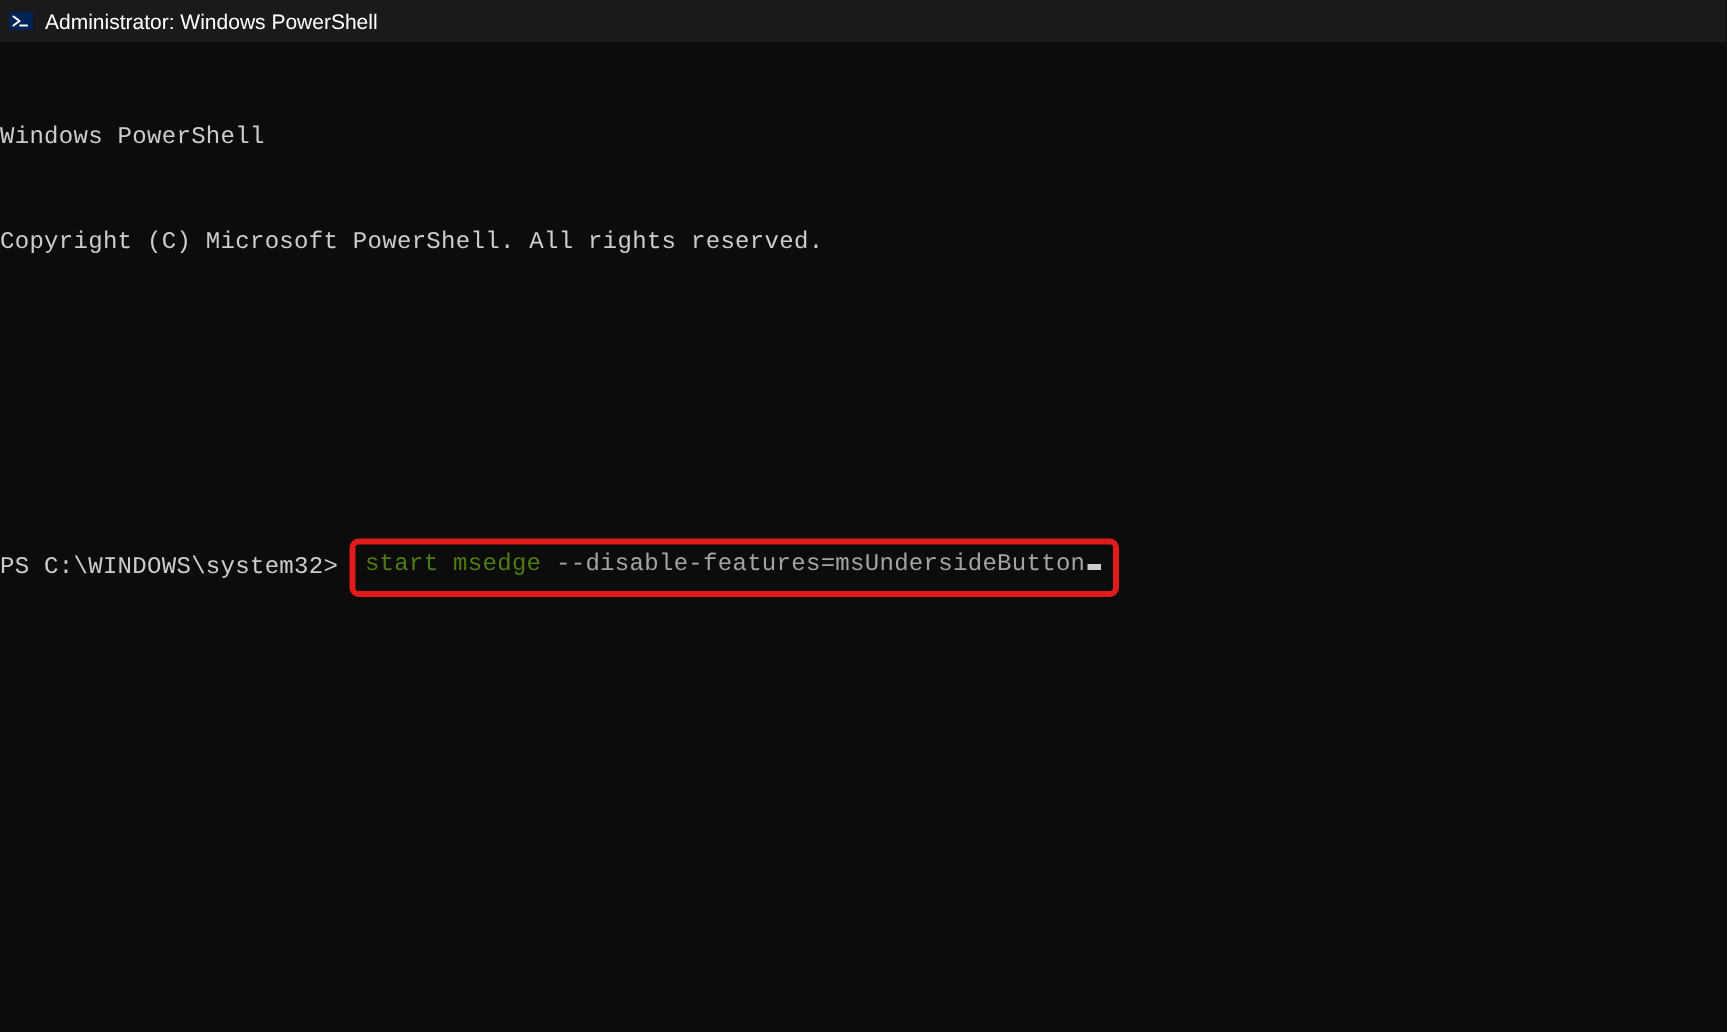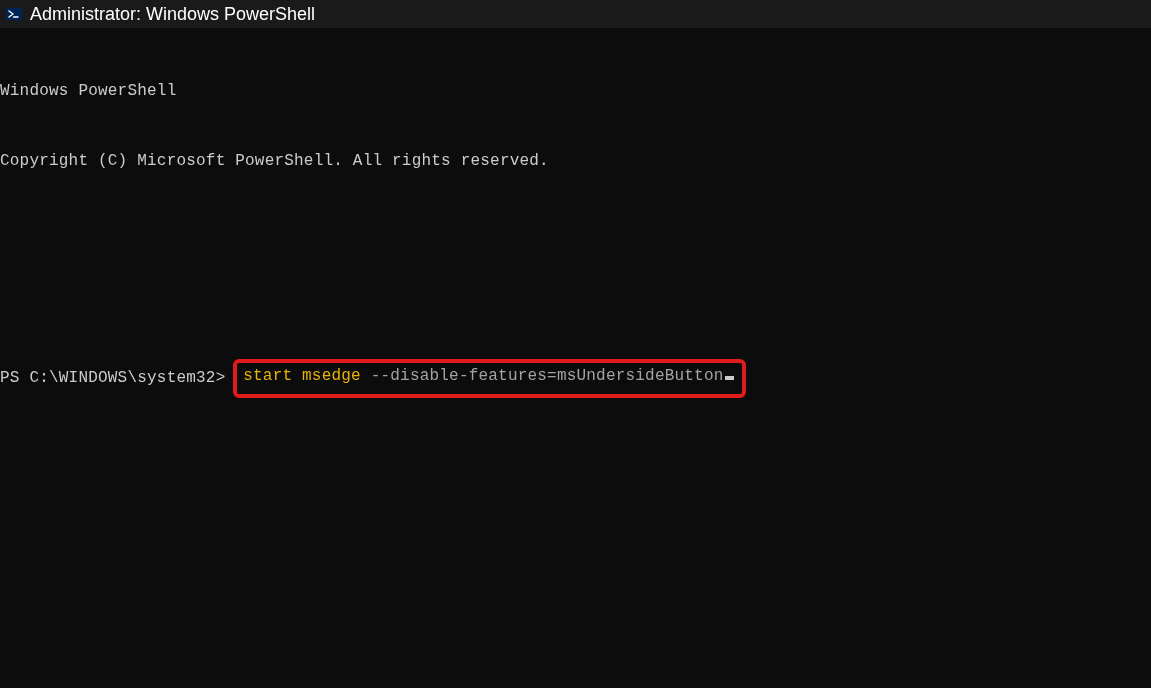--- a/index.html
+++ b/index.html
@@ -17,21 +17,21 @@
       overflow: hidden;
     }
     .titlebar {
       height: 28px;
       background: #1a1a1a;
       display: flex;
       align-items: center;
       padding: 0 6px;
       gap: 8px;
       font-family: 'Segoe UI', Tahoma, sans-serif;
-      font-size: 18px;
+      font-size: 14px;
       color: #ffffff;
     }
     .titlebar-icon {
       width: 16px;
       height: 16px;
       display: flex;
       align-items: center;
       justify-content: center;
     }
     .titlebar-icon svg {
@@ -57,21 +57,21 @@
     }
     .highlight-box {
       display: inline-flex;
       align-items: center;
       border: 4px solid #e11b1b;
       border-radius: 6px;
       padding: 2px 8px 6px 6px;
       margin-left: -2px;
     }
     .cmd-white {
-      color: #eab308;
+      color: #4d7c0f;
     }
     .cmd-gray {
       color: #a3a3a3;
     }
     .cursor {
       display: inline-block;
       width: 9px;
       height: 4px;
       background: #cccccc;
       margin-left: 1px;

